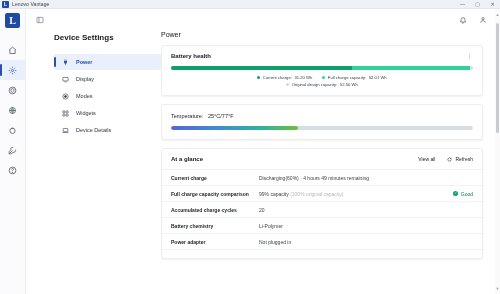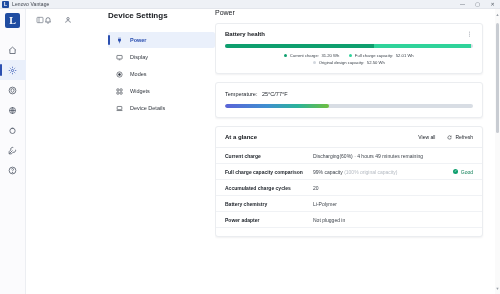--- a/index.html
+++ b/index.html
@@ -82,21 +82,21 @@
   }
   .vscroll .arrow {
     position: absolute; left: 0; width: 5px; height: 7px;
     display: flex; align-items: center; justify-content: center;
     font-size: 4px; color: #9aa0a8;
   }
   .vscroll .arrow.up { top: 2px; }
   .vscroll .arrow.down { bottom: 2px; }
 
   
-  .content { flex: 1; min-width: 0; display: flex; flex-direction: row; padding-right: 5px;}
+  .content { flex: 1; min-width: 0; display: flex; flex-direction: column; padding-right: 5px;}
   .topbar {
     height: 22px; flex: 0 0 22px;
     display: flex; align-items: center; padding: 0 8px 0 10px;
   }
   .collapse-icon { color: #6b7280; display:flex; }
   .collapse-icon svg { width: 8px; height: 8px; }
   .topbar-right { margin-left: auto; display: flex; gap: 12px; align-items:center; }
   .topbar-right svg { width: 8px; height: 8px; color: #4b5563; display:block; }
 
   .panes { flex: 1; display: flex; min-height: 0; }

